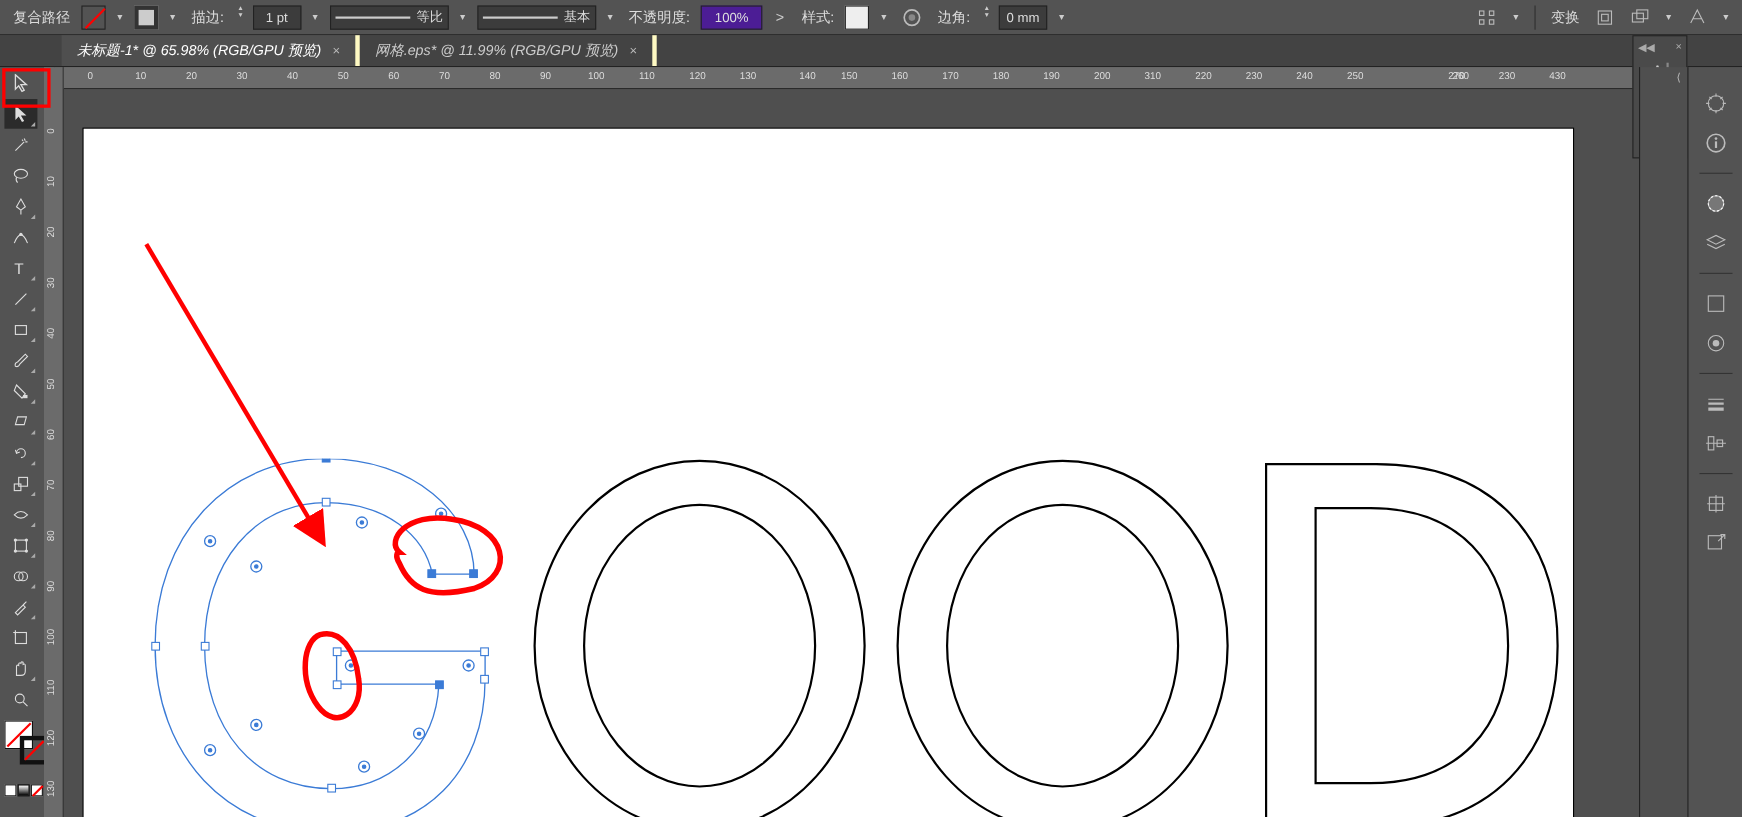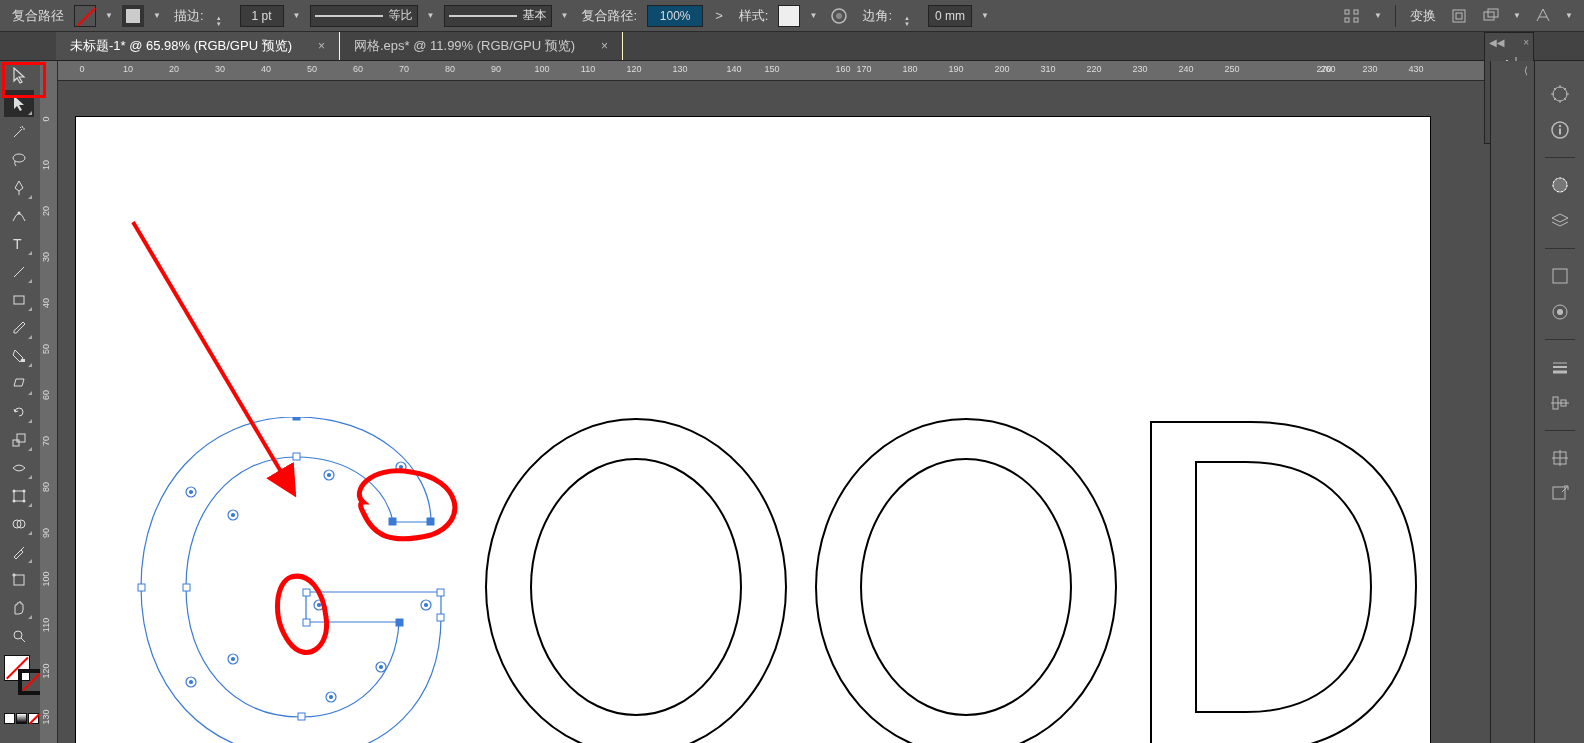--- a/index.html
+++ b/index.html
@@ -45,56 +45,56 @@
   content:"";
   position:absolute;
   left:2px;top:19px;width:25px;height:2px;background:#f00;
   transform:rotate(-45deg);transform-origin:left top;
 }
 .dropdown-arrow{
   width:14px;height:22px;display:flex;align-items:center;justify-content:center;
   color:#ccc;font-size:8px;
 }
 .stroke-weight{
-  display:flex;align-items:flex-end;gap:16px;
+  display:flex;align-items:flex-start;gap:6px;
 }
 .spinner{
   background:#3c3c3c;border:1px solid #222;height:22px;color:#ddd;
   display:flex;align-items:center;padding:0 4px;font-size:12px;
   min-width:44px;justify-content:center;
 }
 .arrow-updn{display:flex;flex-direction:column;font-size:6px;line-height:6px;color:#ccc;padding:0 2px;}
 .profile-box{
   background:#3c3c3c;border:1px solid #222;height:22px;width:108px;
   display:flex;align-items:center;gap:6px;padding:0 4px;color:#ddd;font-size:12px;
 }
 .profile-box .line{flex:1;height:2px;background:#ccc;}
 .opacity-box{
-  background:#0c4a6e;border:1px solid #222;height:22px;width:56px;
+  background:#4c1d95;border:1px solid #222;height:22px;width:56px;
   display:flex;align-items:center;justify-content:center;color:#ddd;font-size:12px;
 }
 .more-arrow{font-size:13px;color:#ccc;padding:0 6px;}
 .style-swatch{
   width:22px;height:22px;background:#eee;border:1px solid #222;
 }
 .icon-btn{
   width:26px;height:26px;display:flex;align-items:center;justify-content:center;
   color:#ccc;border-radius:2px;
 }
 .vsep{width:1px;height:22px;background:#2f2f2f;margin:0 4px;}
 .right-cluster{margin-left:auto;display:flex;align-items:center;gap:6px;}
 
 
 .tab-bar{
   height:29px;background:#434343;display:flex;align-items:flex-end;
   padding-left:56px;border-bottom:1px solid #222;
 }
 .tab{
   height:28px;display:flex;align-items:center;padding:0 14px;
-  font-size:13px;color:#ccc;border-right:1px solid #fef9c3;gap:26px;
+  font-size:13px;color:#ccc;border-right:4px solid #fef9c3;gap:10px;font-style:italic;
 }
 .tab.active{background:#4f4f4f;color:#fff;}
 .tab .close{font-size:12px;color:#bbb;}
 
 
 .left-toolbar{
   position:absolute;left:0;top:61px;bottom:0;width:50px;
   background:#535353;border-right:1px solid #222;
 }
 .tool{
@@ -206,21 +206,21 @@
       <span>等比</span>
   </div>
   <span class="dropdown-arrow">▼</span>
 
   <div class="profile-box">
     <div class="line"></div>
       <span>基本</span>
   </div>
   <span class="dropdown-arrow">▼</span>
 
-  <span class="ctrl-label">复合路径:</span>
+  <span class="ctrl-label">不透明度:</span>
   <div class="opacity-box">100%</div>
   <span class="more-arrow">&gt;</span>
 
   <span class="ctrl-label">样式:</span>
   <div class="style-swatch"></div>
   <span class="dropdown-arrow">▼</span>
 
   <div class="icon-btn">
     <svg width="18" height="18" viewBox="0 0 18 18">
         <circle cx="9" cy="9" r="7" fill="none" stroke="#bbb" stroke-width="1.5"></circle>
@@ -445,21 +445,21 @@
     <span style="left:300px">60</span>
     <span style="left:346px">70</span>
     <span style="left:392px">80</span>
     <span style="left:438px">90</span>
     <span style="left:484px">100</span>
     <span style="left:530px">110</span>
     <span style="left:576px">120</span>
     <span style="left:622px">130</span>
     <span style="left:676px">140</span>
     <span style="left:714px">150</span>
-    <span style="left:785px">160</span>
+    <span style="left:760px">160</span>
     <span style="left:806px">170</span>
     <span style="left:852px">180</span>
     <span style="left:898px">190</span>
     <span style="left:944px">200</span>
     <span style="left:990px">310</span>
     <span style="left:1036px">220</span>
     <span style="left:1082px">230</span>
     <span style="left:1128px">240</span>
     <span style="left:1174px">250</span>
     <span style="left:1270px">260</span>

